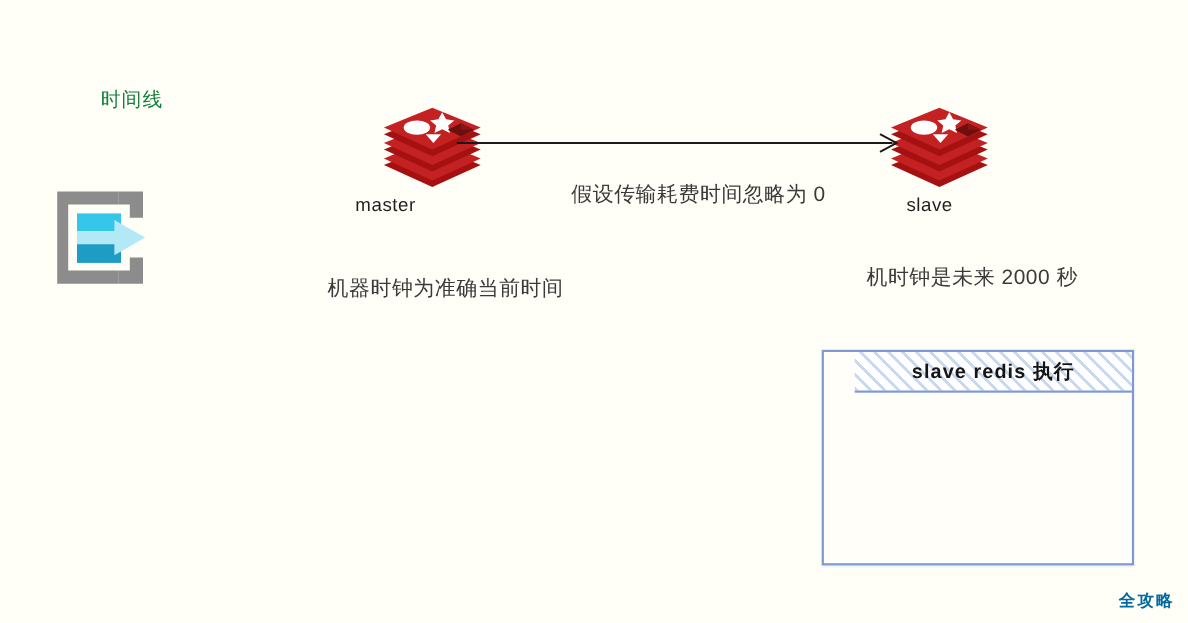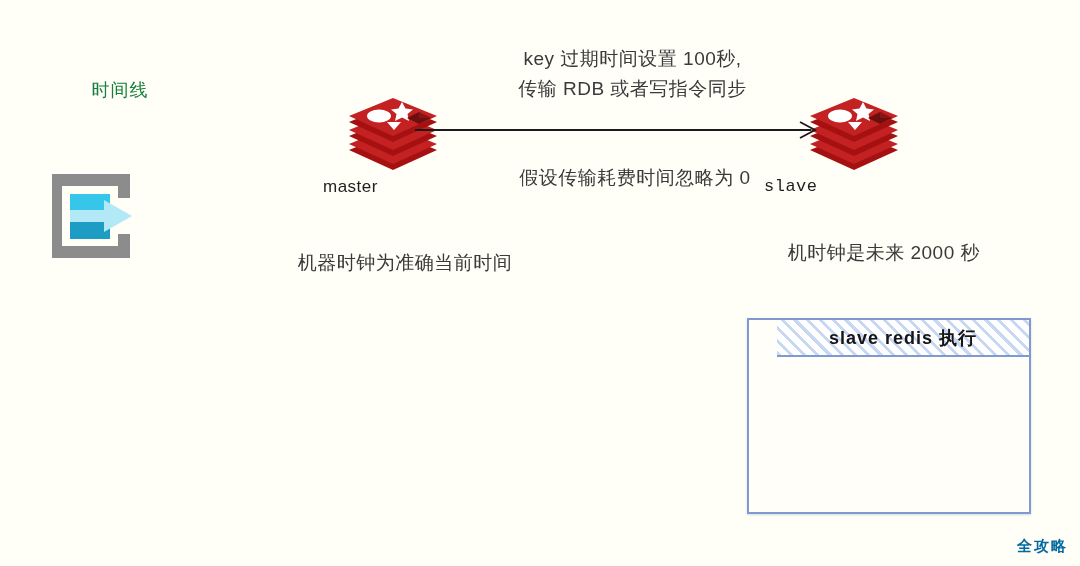--- a/index.html
+++ b/index.html
@@ -49,21 +49,21 @@
   #slave-node  { left: 806px; top: 92px; }
 
   .node-label {
     font-size: 17px;
     color: #1f1f1f;
     text-align: left;
     width: 140px;
     letter-spacing: 0.5px;
   }
   #master-label { left: 323px; top: 177px; }
-  #slave-label  { left: 764px; top: 177px; font-family: Liberation Mono, monospace; }
+  #slave-label  { left: 824px; top: 177px; }
 
   
   #sync-arrow {
     left: 415px;
     top: 118px;
     width: 405px;
     height: 24px;
   }
 
   
@@ -214,24 +214,20 @@
   </div>
   <div class="abs node-label" id="slave-label">slave</div>
 
   <div class="abs" id="sync-arrow">
     <svg width="405" height="24" viewBox="0 0 405 24" xmlns="http://www.w3.org/2000/svg">
       <line x1="0" y1="12" x2="396" y2="12" stroke="#1a1a1a" stroke-width="1.8"></line>
       <path d="M385 4 L400 12 L385 20" fill="none" stroke="#1a1a1a" stroke-width="1.8"></path>
     </svg>
   </div>
 
-  <div class="abs anno" id="sync-caption">
-    <div>key 过期时间设置 100秒,</div>
-    <div>传输 RDB 或者写指令同步</div>
-  </div>
 
   <div class="abs anno" id="transfer-note">假设传输耗费时间忽略为 0</div>
 
   <div class="abs anno" id="master-clock-note">机器时钟为准确当前时间</div>
   <div class="abs anno" id="slave-clock-note">机时钟是未来 2000 秒</div>
 
   <div class="abs" id="slave-exec-box">
     <div id="slave-exec-header">
       <span id="slave-exec-title">slave redis 执行</span>
     </div>

